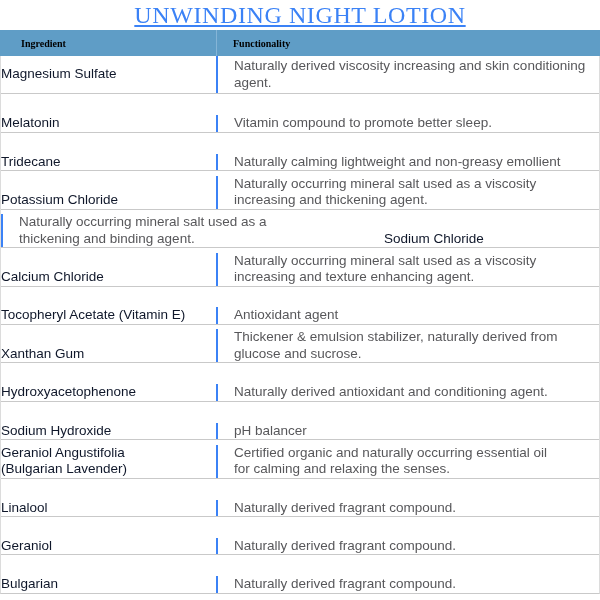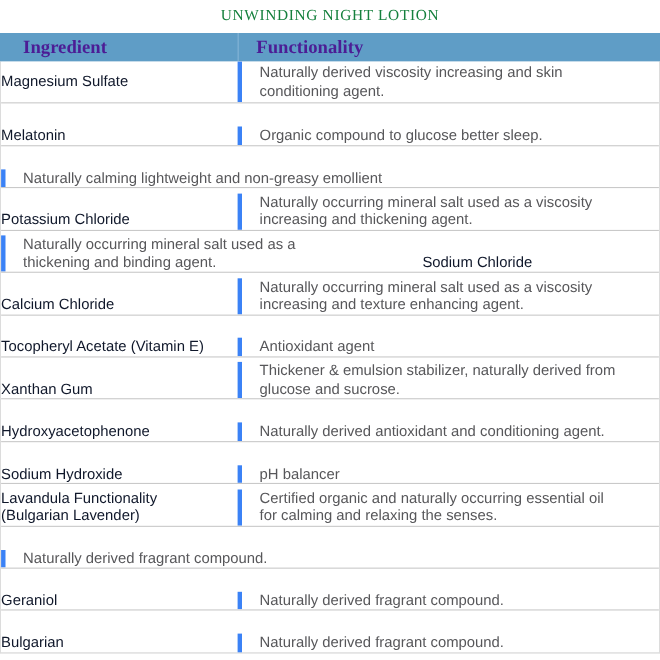--- a/index.html
+++ b/index.html
@@ -9,34 +9,35 @@
     font-family: "Liberation Sans", sans-serif;
     background: #ffffff;
     overflow: hidden;
   }
   .title-band {
     height: 30px;
     display: flex; align-items: center; justify-content: center;
   }
   .page-title {
     font-family: "Liberation Serif", serif;
-    font-size: 14px;
+    font-size: 24px;
     letter-spacing: 0.6px;
-    color: #15803d;
+    color: #3b82f6;
     text-transform: uppercase;
+    text-decoration: underline;
   }
   .thead {
     height: 26px;
     background: #5f9dc6;
     display: flex;
     align-items: center;
-    color: #4c1d95;
+    color: #000000;
     font-family: "Liberation Serif", serif;
     font-weight: bold;
-    font-size: 17px;
+    font-size: 10px;
   }
   .thead .hcell-ing {
     flex: 0 0 216px;
     padding-left: 21px;
   }
   .thead .hcell-fun {
     flex: 1;
     padding-left: 16px;
     border-left: 1px solid #85b5d7;
     align-self: stretch;
@@ -66,21 +67,21 @@
   .cell.ing {
     flex: 0 0 215px;
     padding-right: 8px;
     font-weight: normal;
     color: #0f172a;
   }
   .cell.fun {
     flex: 1;
     padding-left: 16px;
     padding-right: 12px;
-    border-left: 4px solid #3b82f6;
+    border-left: 2px solid #3b82f6;
     color: #57575a;
   }
 </style>
 </head>
 <body>
 
 <div class="page">
 
   <div class="title-band">
     <div class="page-title">UNWINDING NIGHT LOTION</div>
@@ -91,23 +92,24 @@
     <div class="hcell-fun">Functionality</div>
   </div>
 
   <div class="tbody">
     <div class="row">
       <div class="cell ing">Magnesium Sulfate</div>
       <div class="cell fun">Naturally derived viscosity increasing and skin conditioning agent.</div>
     </div>
     <div class="row">
       <div class="cell ing">Melatonin</div>
-      <div class="cell fun">Organic compound to glucose better sleep.</div>
+      <div class="cell fun">Vitamin compound to promote better sleep.</div>
     </div>
     <div class="row">
+      <div class="cell ing">Tridecane</div>
       <div class="cell fun">Naturally calming lightweight and non-greasy emollient</div>
     </div>
     <div class="row">
       <div class="cell ing">Potassium Chloride</div>
       <div class="cell fun">Naturally occurring mineral salt used as a viscosity
 increasing and thickening agent.</div>
     </div>
     <div class="row">
       <div class="cell fun">Naturally occurring mineral salt used as a
 thickening and binding agent.</div>
@@ -129,26 +131,27 @@
     </div>
     <div class="row">
       <div class="cell ing">Hydroxyacetophenone</div>
       <div class="cell fun">Naturally derived antioxidant and conditioning agent.</div>
     </div>
     <div class="row">
       <div class="cell ing">Sodium Hydroxide</div>
       <div class="cell fun">pH balancer</div>
     </div>
     <div class="row">
-      <div class="cell ing">Lavandula Functionality
+      <div class="cell ing">Geraniol Angustifolia
 (Bulgarian Lavender)</div>
       <div class="cell fun">Certified organic and naturally occurring essential oil
 for calming and relaxing the senses.</div>
     </div>
     <div class="row">
+      <div class="cell ing">Linalool</div>
       <div class="cell fun">Naturally derived fragrant compound.</div>
     </div>
     <div class="row">
       <div class="cell ing">Geraniol</div>
       <div class="cell fun">Naturally derived fragrant compound.</div>
     </div>
     <div class="row">
       <div class="cell ing">Bulgarian</div>
       <div class="cell fun">Naturally derived fragrant compound.</div>
     </div>

